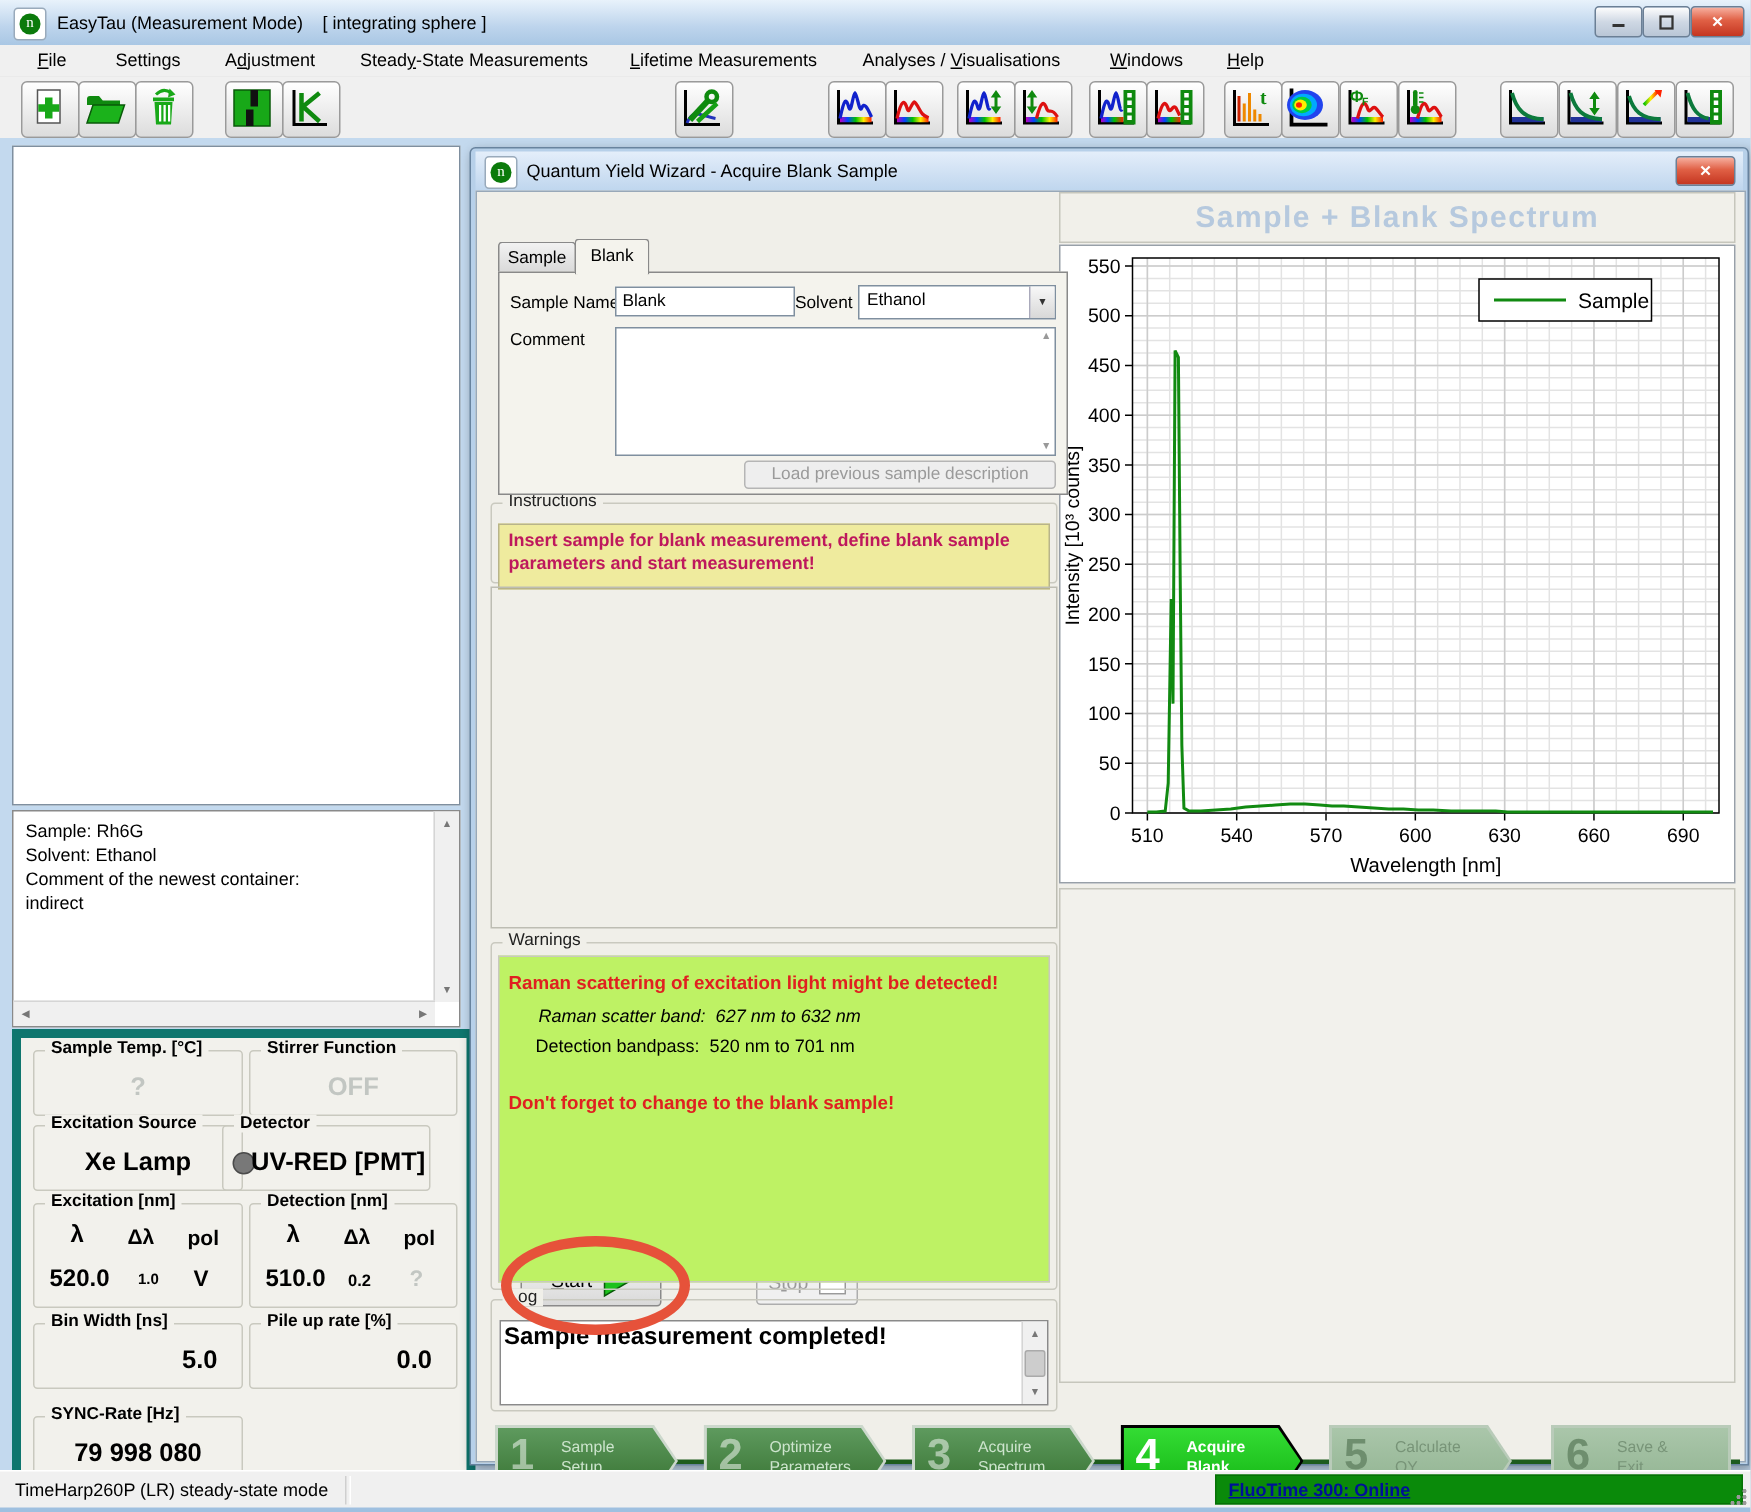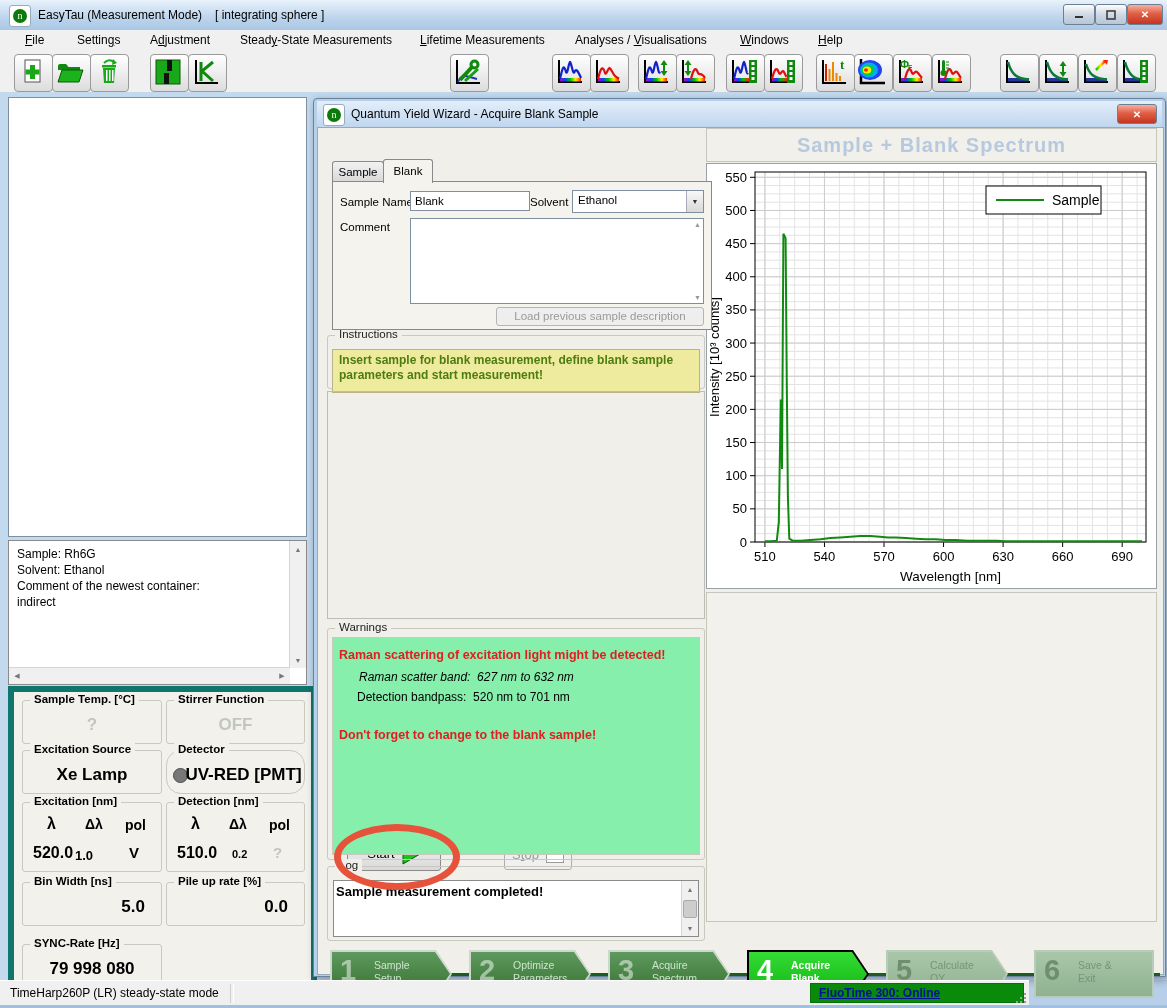--- a/index.html
+++ b/index.html
@@ -48,26 +48,26 @@
   #tab-sample{left:14px;top:33px;width:50px;height:20px;background:linear-gradient(#f2f2f2,#d8d8d8);line-height:20px;}
   #tab-blank{left:65px;top:31px;width:48px;height:23px;background:#f4f3ed;line-height:22px;z-index:2;}
   #tabpanel{left:14px;top:53px;width:378px;height:147px;border:1px solid #898989;background:#f4f3ed;z-index:1;}
   .fld-label{position:absolute;font-size:11.5px;}
   .tinput{position:absolute;border:1px solid #7f8f9f;background:#fff;font-family:"Liberation Sans",sans-serif;font-size:11.5px;padding:2px 4px;}
   .combo{position:absolute;border:1px solid #7f8f9f;background:#fff;}
   .combo .cval{position:absolute;left:5px;top:3px;}
   .combo .carr{position:absolute;right:0;top:0;bottom:0;width:16px;background:linear-gradient(#f8f8f8,#d8d8d8);border-left:1px solid #aab;font-size:7px;color:#333;display:flex;align-items:center;justify-content:center;}
   .btn{position:absolute;border:1px solid #8a8a8a;border-radius:3px;background:linear-gradient(#f6f6f6,#d9d9d9);text-align:center;font-size:11.5px;}
   .btn.disabled{color:#9a9a9a;background:#eee;border-color:#b5b5b5;}
-  #instr-box{position:absolute;left:4px;top:13px;right:4px;height:36px;background:#efeb9e;border:1px solid #b8b48a;color:#4d7c0f;font-weight:bold;font-size:12px;padding:3px 6px;line-height:15px;}
+  #instr-box{position:absolute;left:4px;top:13px;right:4px;height:36px;background:#efeb9e;border:1px solid #b8b48a;color:#be185d;font-weight:bold;font-size:12px;padding:3px 6px;line-height:15px;}
   .warn-red{color:#e02020;font-weight:bold;font-size:12.5px;}
   .warn-line{font-size:12px;}
   #logbox{position:absolute;left:5px;top:13px;right:5px;height:55px;background:#fff;border:1px solid #8a8a8a;}
   .log-ln{padding-left:10px;line-height:15px;font-size:11.5px;}
-  .log-ln.bold{font-weight:bold;padding-left:2px;font-size:13px;}
+  .log-ln.bold{font-weight:bold;padding-left:2px;font-size:16px;}
   
   #chart-header{left:706px;top:128px;width:449px;height:32px;background:#f1f0ea;border:1px solid #c6c6bc;display:flex;align-items:center;justify-content:center;font-size:20px;font-weight:bold;color:#b6c9de;letter-spacing:1px;}
   #chart-box{left:706px;top:163px;width:449px;height:424px;background:#fff;border:1px solid #98a0a8;}
   #empty-panel{left:706px;top:592px;width:449px;height:328px;background:#f2f1ec;border:1px solid #c6c6bc;}
   
   #start-btn{left:19px;top:444px;width:92px;height:33px;display:flex;align-items:center;justify-content:center;gap:6px;font-size:13px;}
   #stop-btn{left:176px;top:446px;width:66px;height:30px;color:#9a9a9a;display:flex;align-items:center;justify-content:center;gap:7px;font-size:13px;background:#f0f0f0;border-color:#adadad;}
   #start-ellipse{position:absolute;left:6px;top:432px;width:112px;height:52px;border:7px solid #e6523a;border-radius:50%;z-index:5;pointer-events:none;}
   .sq{width:16px;height:16px;background:#fff;border:1px solid #9a9a9a;}
   
@@ -78,21 +78,21 @@
   .step.rect .outer,.step.rect .inner{clip-path:none;}
   .step .num{position:absolute;left:10px;top:4px;font-size:29px;font-weight:bold;}
   .step .lbl{position:absolute;left:44px;top:9px;font-size:10.5px;line-height:13px;}
   .step.done .outer{background:#ccd8cc;} .step.done .inner{background:linear-gradient(#5e9a5e,#35702f);}
   .step.done .num{color:rgba(255,255,255,.5);} .step.done .lbl{color:#cde4cd;}
   .step.active .outer{background:#000;} .step.active .inner{background:linear-gradient(#34dc34,#12b412);}
   .step.active .num{color:#fff;} .step.active .lbl{color:#fff;font-weight:bold;}
   .step.todo .outer{background:#b9cbb9;} .step.todo .inner{background:linear-gradient(#aac6aa,#8fb28f);}
   .step.todo .num{color:#6e8e6e;} .step.todo .lbl{color:#789478;}
   
-  #statusbar{left:0;top:980px;width:1029px;height:25px;background:#f0f0f0;border-top:1px solid #fff;}
+  #statusbar{left:0;top:980px;width:1167px;height:25px;background:#f0f0f0;border-top:1px solid #fff;}
   .sdiv{position:absolute;top:3px;bottom:3px;width:2px;border-left:1px solid #cfcfcf;border-right:1px solid #fff;}
   #online{position:absolute;left:810px;top:2px;right:5px;bottom:3px;background:#0a8a0a;border:1px solid #067106;color:#001099;font-weight:bold;font-size:12px;text-decoration:underline;padding:2px 0 0 8px;}
   .grip{position:absolute;right:2px;bottom:2px;width:12px;height:12px;background:
     radial-gradient(circle at 10px 2px,#999 1.2px,transparent 1.5px),
     radial-gradient(circle at 10px 6px,#999 1.2px,transparent 1.5px),
     radial-gradient(circle at 6px 6px,#999 1.2px,transparent 1.5px),
     radial-gradient(circle at 10px 10px,#999 1.2px,transparent 1.5px),
     radial-gradient(circle at 6px 10px,#999 1.2px,transparent 1.5px),
     radial-gradient(circle at 2px 10px,#999 1.2px,transparent 1.5px);}
 </style>
@@ -422,32 +422,32 @@
       <div class="bigval muted" style="top:14px;">?</div>
     </div>
     <div class="gb" style="left:8px;top:58px;width:138px;height:42px;">
       <span class="gbt">Excitation Source</span>
       <div class="bigval" style="top:14px;">Xe Lamp</div>
     </div>
     <div class="gb" style="left:152px;top:8px;width:137px;height:42px;">
       <span class="gbt">Stirrer Function</span>
       <div class="bigval muted" style="top:14px;">OFF</div>
     </div>
-    <div class="gb" style="left:152px;top:58px;width:137px;height:42px;border-radius:15px;">
+    <div class="gb" style="left:134px;top:58px;width:137px;height:42px;">
       <span class="gbt">Detector</span>
       <span class="abs" style="left:6px;top:17px;width:13px;height:13px;border-radius:50%;background:#787878;border:1px solid #4a4a4a;"></span>
       <div class="bigval" style="top:14px;left:16px;">UV-RED [PMT]</div>
     </div>
     <div class="gb" style="left:8px;top:110px;width:138px;height:68px;">
       <span class="gbt">Excitation  [nm]</span>
       <span class="lam-h" style="left:24px;top:12px;font-size:16px;">λ</span>
       <span class="lam-h" style="left:62px;top:13px;">Δλ</span>
       <span class="lam-h" style="left:102px;top:14px;">pol</span>
       <span class="lam-v" style="left:10px;top:41px;font-size:16px;">520.0</span>
-      <span class="lam-v" style="left:52px;top:45px;font-size:13px;">1.0</span>
+      <span class="lam-v" style="left:69px;top:45px;font-size:10px;">1.0</span>
       <span class="lam-v" style="left:106px;top:41px;font-size:15px;">V</span>
     </div>
     <div class="gb" style="left:152px;top:110px;width:137px;height:68px;">
       <span class="gbt">Detection  [nm]</span>
       <span class="lam-h" style="left:24px;top:12px;font-size:16px;">λ</span>
       <span class="lam-h" style="left:62px;top:13px;">Δλ</span>
       <span class="lam-h" style="left:102px;top:14px;">pol</span>
       <span class="lam-v" style="left:10px;top:41px;font-size:16px;">510.0</span>
       <span class="lam-v" style="left:65px;top:45px;font-size:11px;">0.2</span>
       <span class="lam-v muted" style="left:106px;top:41px;font-size:15px;">?</span>
@@ -513,21 +513,21 @@
       </div>
       <div id="start-ellipse"></div>
       <div class="btn" id="stop-btn">
         <span><span>S</span><span class="key">t</span><span>op</span></span>
         <span class="sq"></span>
       </div>
     </div>
 
     <div class="gb" style="left:9px;top:500px;width:376px;height:230px;">
       <span class="gbt dlg">Warnings</span>
-      <div class="abs" style="left:4px;top:8px;right:4px;bottom:4px;border:1px solid #c9c9bf;background:#86efac;padding:10px 6px;">
+      <div class="abs" style="left:4px;top:8px;right:4px;bottom:4px;border:1px solid #c9c9bf;background:#bef264;padding:10px 6px;">
         <div class="warn-red">Raman scattering of excitation light might be detected!</div>
         <div class="warn-line" style="margin:8px 0 0 20px;font-style:italic;">
           <span>Raman scatter band:</span>&nbsp;&nbsp;<span>627 nm to 632 nm</span>
         </div>
         <div class="warn-line" style="margin:6px 0 0 18px;">
           <span>Detection bandpass:</span>&nbsp;&nbsp;<span>520 nm to 701 nm</span>
         </div>
         <div class="warn-red" style="margin-top:24px;">Don't forget to change to the blank sample!</div>
       </div>
     </div>

